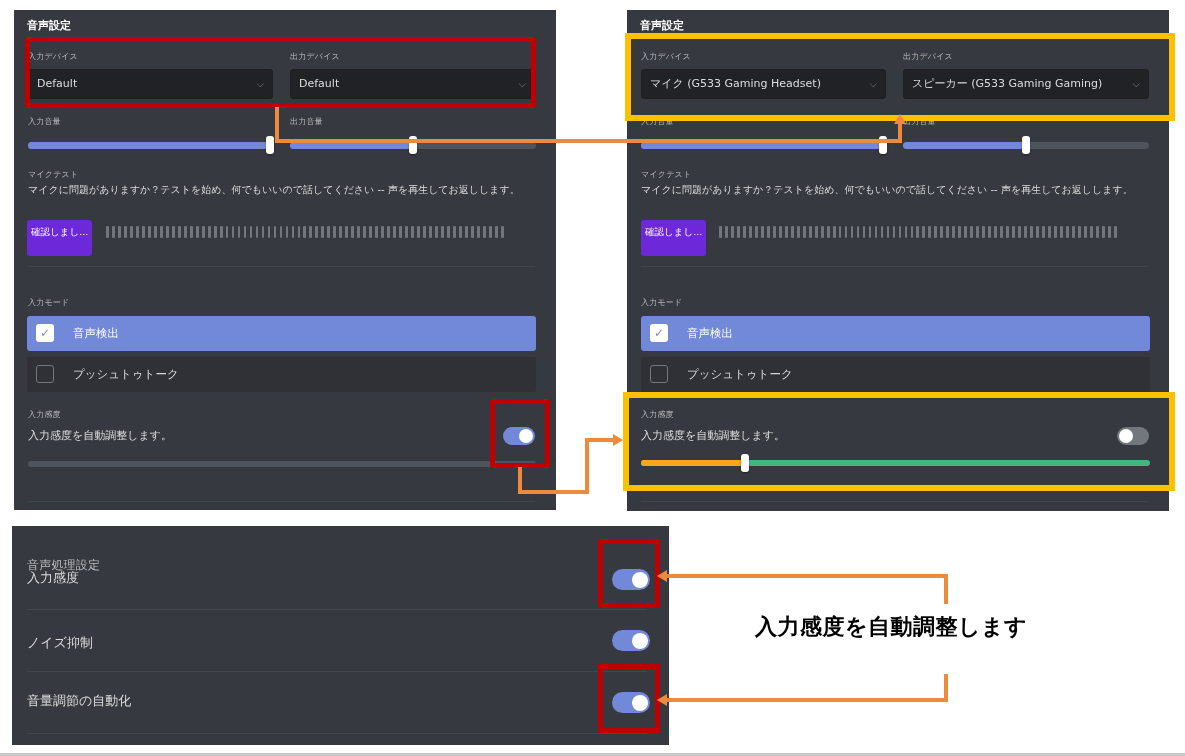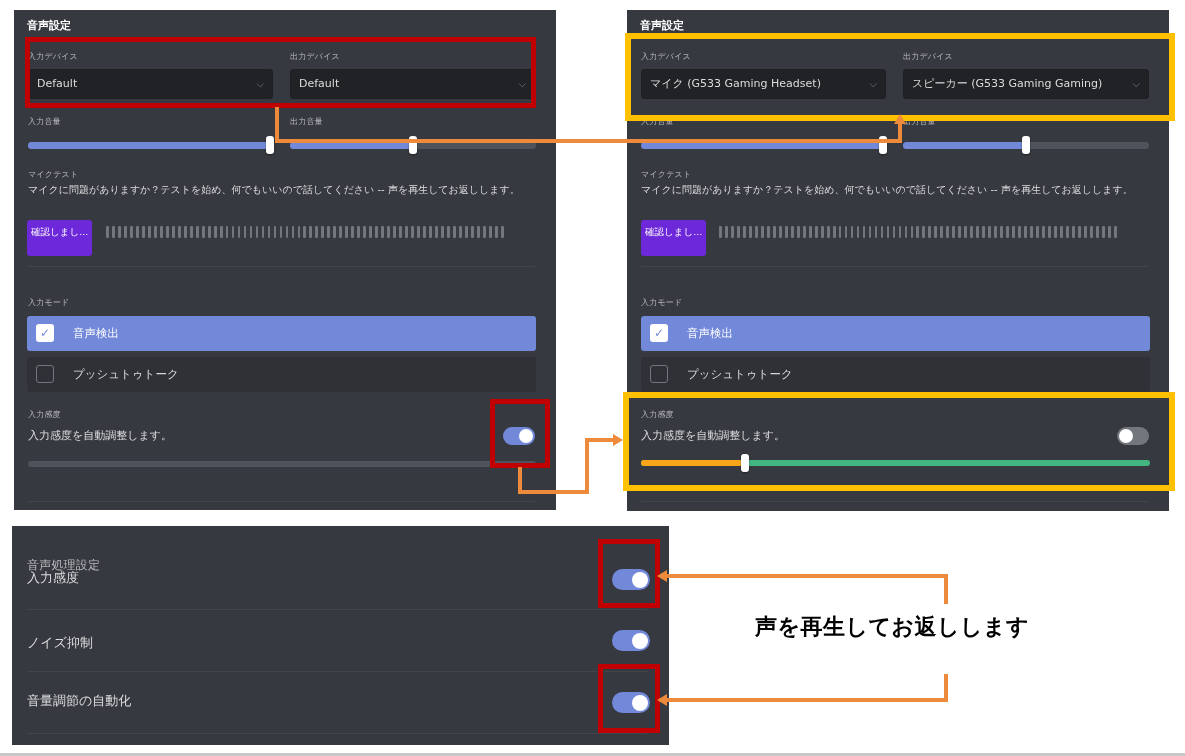--- a/index.html
+++ b/index.html
@@ -351,16 +351,16 @@
 
 <div class="line" style="left:665px;top:574px;width:283px;height:4px;"></div>
 <div class="line" style="left:944px;top:574px;width:4px;height:30px;"></div>
 <div class="arrow-left" style="left:657px;top:570px;"></div>
 
 <div class="line" style="left:665px;top:698px;width:283px;height:4px;"></div>
 <div class="line" style="left:944px;top:674px;width:4px;height:28px;"></div>
 <div class="arrow-left" style="left:657px;top:694px;"></div>
 
 <div class="callout">
-  <div>声を再生してお返しします</div>
+  <div>入力感度を自動調整します</div>
 </div>
 
 <div class="bottom-rule"></div>
 
 </body></html>

